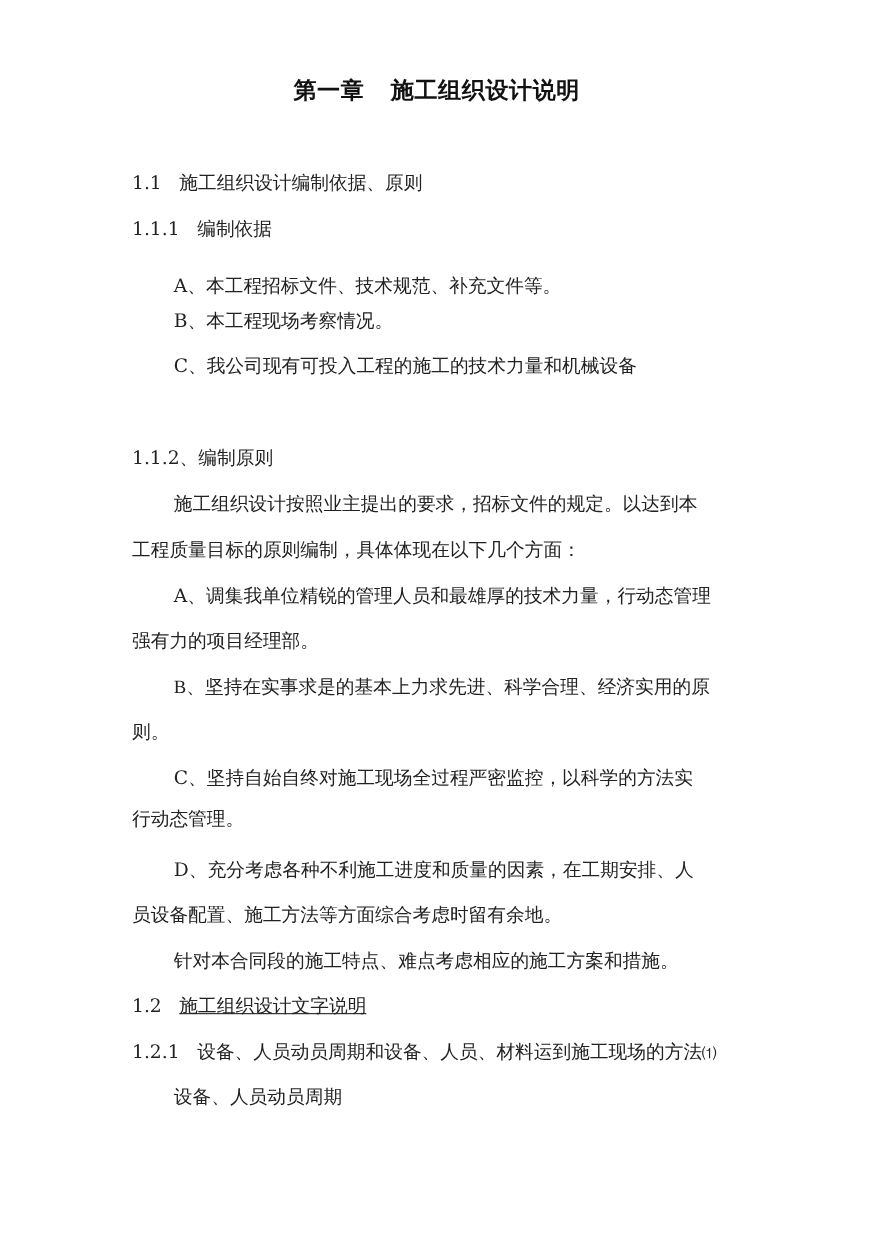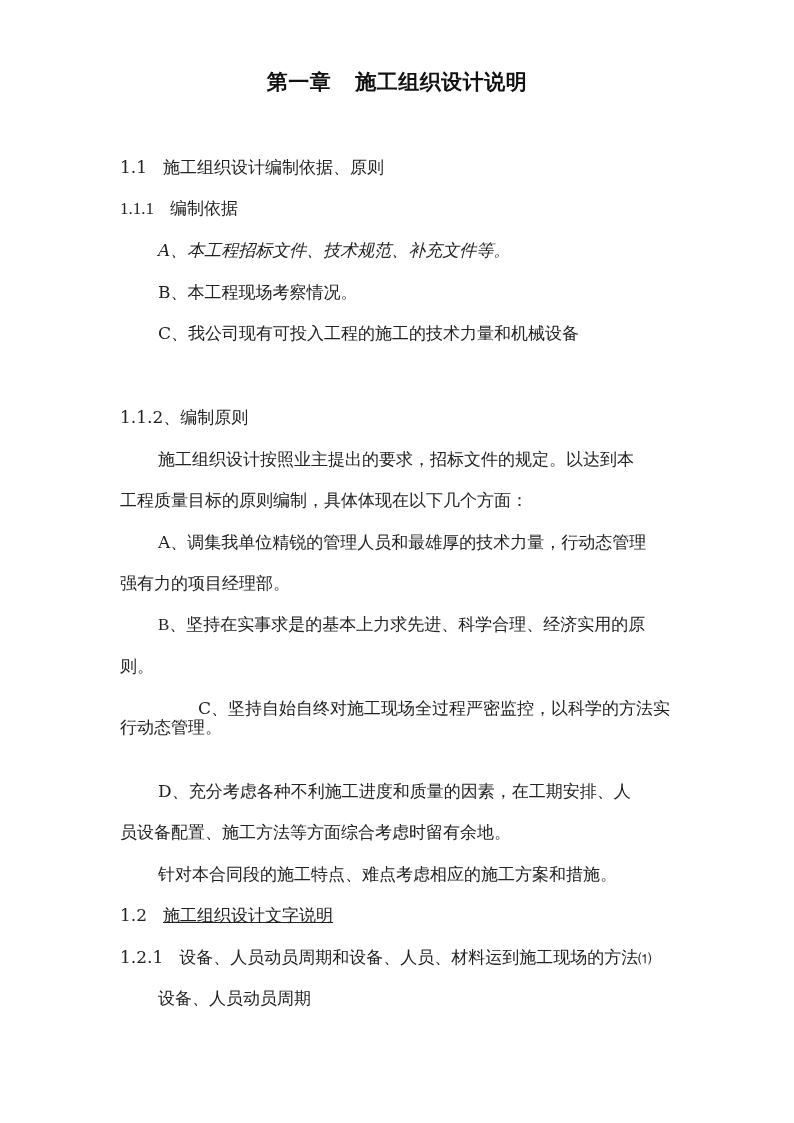--- a/index.html
+++ b/index.html
@@ -53,41 +53,41 @@
 <div class="page">
 
   <div class="title">
     <span>第一章</span><span class="gap"></span><span>施工组织设计说明</span>
   </div>
 
   <div class="line l0" style="top:156px;">
     <span class="num">1.1</span><span class="num-gap"></span><span>施工组织设计编制依据、原则</span>
   </div>
 
-  <div class="line l0" style="top:198px;font-family:Liberation Serif, serif;">
+  <div class="line l0" style="top:198px;">
     <span class="num">1.1.1</span><span class="num-gap"></span><span>编制依据</span>
   </div>
 
-  <div class="line l1" style="top:239px;font-style:italic;">A、本工程招标文件、技术规范、补充文件等。</div>
+  <div class="line l1" style="top:249px;">A、本工程招标文件、技术规范、补充文件等。</div>
   <div class="line l1" style="top:281px;">B、本工程现场考察情况。</div>
   <div class="line l1" style="top:322px;text-align:right;">C、我公司现有可投入工程的施工的技术力量和机械设备</div>
 
   <div class="line l0" style="top:406px;">1.1.2、编制原则</div>
 
   <div class="line l1" style="top:448px;">施工组织设计按照业主提出的要求，招标文件的规定。以达到本</div>
   <div class="line l0" style="top:489px;">工程质量目标的原则编制，具体体现在以下几个方面：</div>
 
   <div class="line l1" style="top:531px;">A、调集我单位精锐的管理人员和最雄厚的技术力量，行动态管理</div>
   <div class="line l0" style="top:572px;">强有力的项目经理部。</div>
 
   <div class="line l1" style="top:614px;font-family:Liberation Serif, serif;">B、坚持在实事求是的基本上力求先进、科学合理、经济实用的原</div>
   <div class="line l0" style="top:655px;">则。</div>
 
-  <div class="line l1" style="top:697px;margin-left:40px;">C、坚持自始自终对施工现场全过程严密监控，以科学的方法实</div>
-  <div class="line l0" style="top:716px;">行动态管理。</div>
+  <div class="line l1" style="top:697px;">C、坚持自始自终对施工现场全过程严密监控，以科学的方法实</div>
+  <div class="line l0" style="top:736px;font-family:Liberation Mono, monospace;">行动态管理。</div>
 
   <div class="line l1" style="top:780px;">D、充分考虑各种不利施工进度和质量的因素，在工期安排、人</div>
   <div class="line l0" style="top:821px;">员设备配置、施工方法等方面综合考虑时留有余地。</div>
 
   <div class="line l1" style="top:863px;">针对本合同段的施工特点、难点考虑相应的施工方案和措施。</div>
 
   <div class="line l0" style="top:904px;text-decoration:underline;">
     <span class="num">1.2</span><span class="num-gap"></span><span>施工组织设计文字说明</span>
   </div>
 

